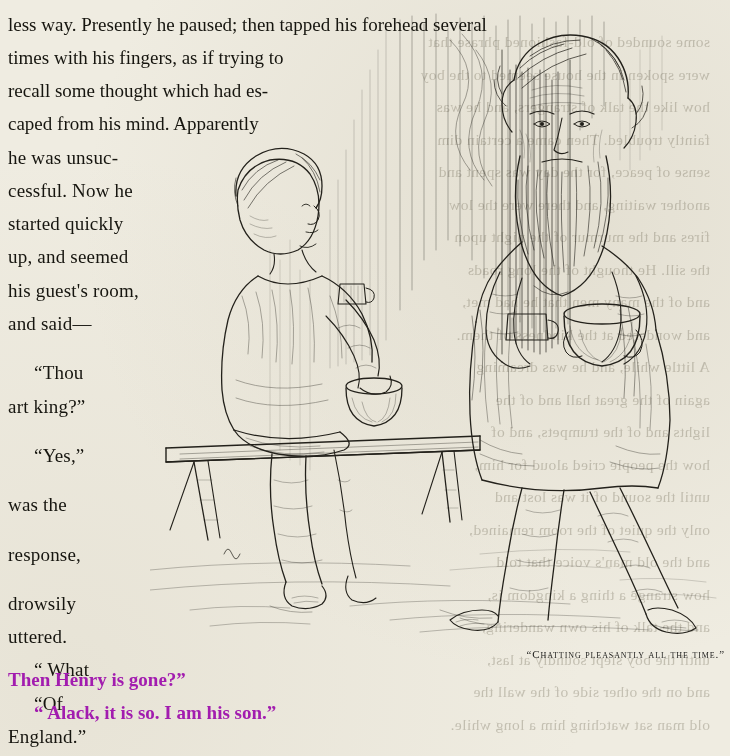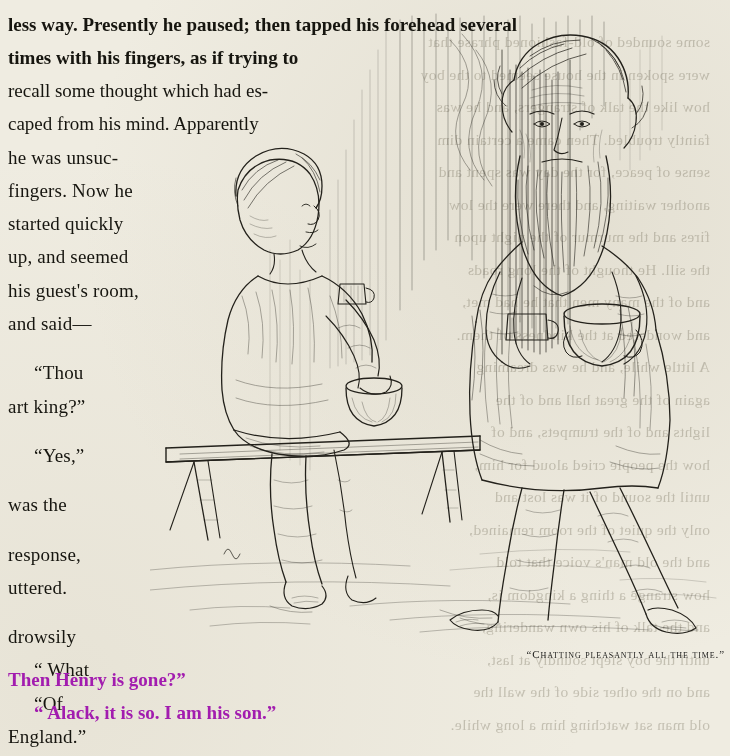--- a/index.html
+++ b/index.html
@@ -70,21 +70,21 @@
   
   .toplines {
     position: absolute;
     left: 8px;
     top: 8px;
     width: 715px;
     font-size: 19px;
     line-height: 33.3px;
     color: #16150f;
   }
-  .toplines .ln { white-space: nowrap; font-weight: bold; }
+  .toplines .ln { white-space: nowrap; }
 
   
   .botlines {
     position: absolute;
     left: 8px;
     top: 663px;
     width: 715px;
     font-size: 19px;
     line-height: 33.3px;
     color: #a21caf;
@@ -147,32 +147,32 @@
 
   <div class="toplines">
     <div class="ln">less way.   Presently he paused; then tapped his forehead several</div>
     <div class="ln">times with his fingers, as if trying to</div>
   </div>
 
   <div class="textcol" style="top: 74px;">
     <div class="ln" style="letter-spacing:0px;">recall some thought which had es-</div>
     <div class="ln" style="letter-spacing:0px;">caped from his mind.   Apparently</div>
     <div class="ln wide">he    was    unsuc-</div>
-    <div class="ln wide">fingers.  Now he</div>
+    <div class="ln wide">cessful.  Now he</div>
     <div class="ln wide">started   quickly</div>
     <div class="ln wide">up, and seemed</div>
     <div class="ln wide">his guest's room,</div>
     <div class="ln wide">and said—</div>
     <div class="ln wider ind">“Thou</div>
     <div class="ln wide">art king?”</div>
     <div class="ln wider ind">“Yes,”</div>
     <div class="ln wider">was   the</div>
     <div class="ln wider">response,</div>
+    <div class="ln wider">drowsily</div>
     <div class="ln wide">uttered.</div>
-    <div class="ln wider">drowsily</div>
     <div class="ln wide ind">“ What</div>
     <div class="ln wide ind">“Of</div>
     <div class="ln wide">England.”</div>
     <div class="ln wide ind">“Of</div>
     <div class="ln wide">England!</div>
   </div>
 
   <div class="illus">
     <svg width="575" height="630" viewBox="0 0 575 630" xmlns="http://www.w3.org/2000/svg">
       <defs>

